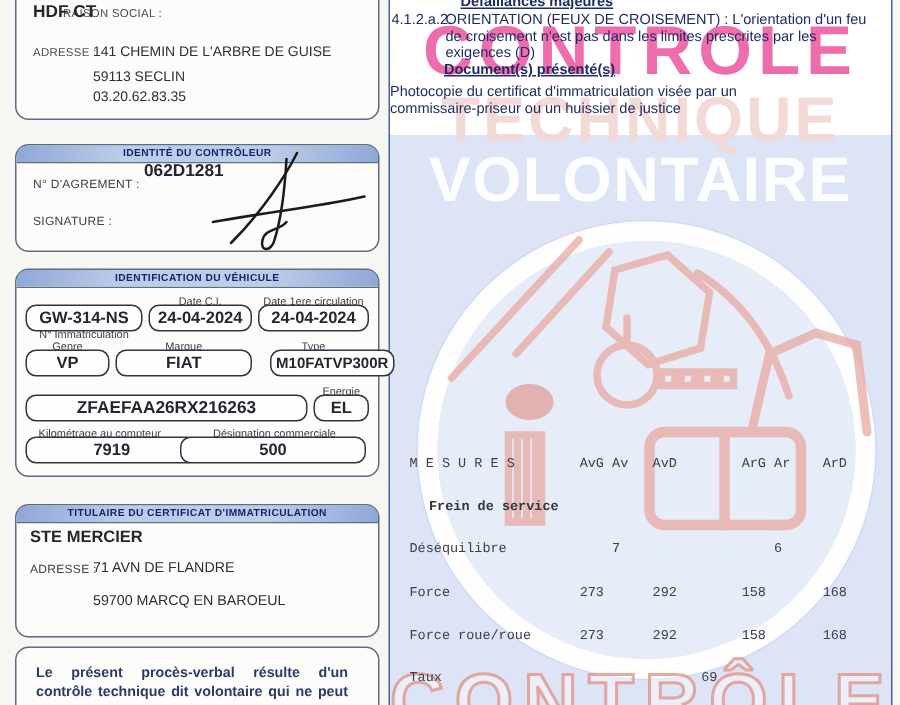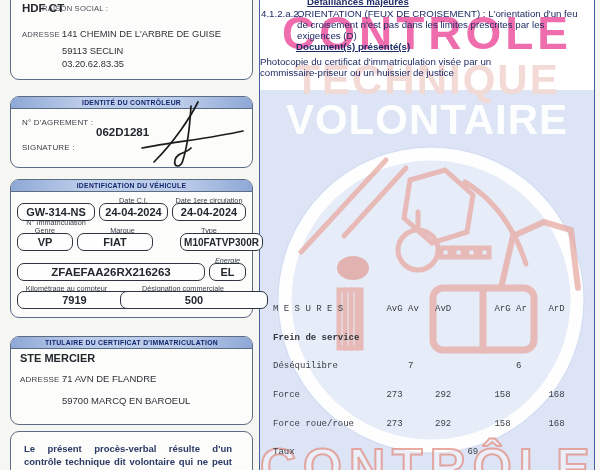--- a/index.html
+++ b/index.html
@@ -40,21 +40,21 @@
   .def{position:absolute;left:0;top:0;right:0;z-index:5;color:#1f2c66;font-size:9.7px;line-height:11px;}
   .def-title{margin:2px 0 0 47px;font-weight:bold;text-decoration:underline;}
   .def-row{display:flex;margin-top:1px;}
   .def-code{width:36px;flex:none;padding-left:1px;}
   .def-body{width:292px;}
   .def-title2{margin:0 0 4px 36px;font-weight:bold;text-decoration:underline;}
   .def-docs{width:272px;}
   .mesures{position:absolute;left:13px;top:292px;z-index:5;
         font-family:"Liberation Mono","DejaVu Sans Mono",monospace;
         font-size:9px;line-height:9.55px;color:#3c4148;white-space:pre;}
-  .m-bold{font-weight:bold;color:#33373d;}
+  .m-bold{font-weight:bold;color:#33373d;margin-left:13px;}
 </style>
 </head>
 <body>
 
 <div class="page">
 
   <div class="panel">
     <div class="panel-blue"></div>
 
     <div class="wm wm-top">CONTROLE</div>
@@ -125,21 +125,21 @@
   <div class="big-val" style="left:22px;top:2px;">HDF CT</div>
   <div class="sm-label" style="left:22px;top:30px;">ADRESSE :</div>
   <div class="txt-val" style="left:62px;top:29px;">141 CHEMIN DE L'ARBRE DE GUISE</div>
   <div class="txt-val" style="left:62px;top:46px;">59113 SECLIN</div>
   <div class="txt-val" style="left:62px;top:59px;text-align:center;">03.20.62.83.35</div>
 
   <div class="lbox" style="top:96px;height:72px;">
     <div class="band">IDENTITÉ DU CONTRÔLEUR</div>
   </div>
   <div class="md-label" style="left:22px;top:118px;">N° D'AGREMENT :</div>
-  <div class="big-val" style="left:96px;top:126px;">062D1281</div>
+  <div class="big-val" style="left:96px;top:108px;">062D1281</div>
   <div class="md-label" style="left:22px;top:143px;">SIGNATURE :</div>
   <svg style="position:absolute;left:140px;top:98px;" width="105" height="70" viewBox="0 0 105 70">
     <g stroke="#1c1c1c" stroke-width="1.7" fill="none" stroke-linecap="round">
       <path d="M14,64 C34,44 50,20 58,4"></path>
       <path d="M51,8 C50,26 48,46 43,62 C41,70 33,70 35,62 C37,54 46,56 51,50"></path>
       <path d="M2,50 C34,44 72,40 103,33"></path>
     </g>
   </svg>
 
   <div class="lbox" style="top:179px;height:139px;">
@@ -147,30 +147,30 @@
   </div>
   <div class="fld-label" style="left:17px;top:196px;width:78px;margin-top:22px;">N° Immatriculation</div>
   <div class="fld-box" style="left:17px;top:203px;width:78px;">GW-314-NS</div>
   <div class="fld-label" style="left:99px;top:196px;width:69px;">Date C.I.</div>
   <div class="fld-box" style="left:99px;top:203px;width:69px;">24-04-2024</div>
   <div class="fld-label" style="left:172px;top:196px;width:74px;">Date 1ere circulation</div>
   <div class="fld-box" style="left:172px;top:203px;width:74px;">24-04-2024</div>
   <div class="fld-label" style="left:17px;top:226px;width:56px;">Genre</div>
   <div class="fld-box" style="left:17px;top:233px;width:56px;">VP</div>
   <div class="fld-label" style="left:77px;top:226px;width:91px;">Marque</div>
-  <div class="fld-box" style="left:77px;top:233px;width:76px;">FIAT</div>
+  <div class="fld-box" style="left:77px;top:233px;width:91px;">FIAT</div>
   <div class="fld-label" style="left:172px;top:226px;width:74px;">Type</div>
   <div class="fld-box" style="left:180px;top:233px;width:83px;font-size:10px;">M10FATVP300R</div>
   <div class="fld-box" style="left:17px;top:263px;width:188px;font-size:11.5px;">ZFAEFAA26RX216263</div>
-  <div class="fld-label" style="left:209px;top:256px;width:37px;font-style:italic;">Energie</div>
+  <div class="fld-label" style="left:209px;top:256px;width:37px;">Energie</div>
   <div class="fld-box" style="left:209px;top:263px;width:37px;">EL</div>
   <div class="fld-label" style="left:17px;top:284px;width:99px;">Kilométrage au compteur</div>
   <div class="fld-box" style="left:17px;top:291px;width:115px;">7919</div>
   <div class="fld-label" style="left:120px;top:284px;width:126px;">Désignation commerciale</div>
-  <div class="fld-box" style="left:120px;top:291px;width:148px;">500</div>
+  <div class="fld-box" style="left:120px;top:291px;width:124px;">500</div>
 
   <div class="lbox" style="top:336px;height:89px;">
     <div class="band">TITULAIRE DU CERTIFICAT D'IMMATRICULATION</div>
   </div>
   <div class="big-val" style="left:20px;top:352px;font-size:11px;">STE MERCIER</div>
   <div class="md-label" style="left:20px;top:375px;">ADRESSE :</div>
   <div class="txt-val" style="left:62px;top:373px;font-size:9.5px;">71 AVN DE FLANDRE</div>
   <div class="txt-val" style="left:62px;top:395px;font-size:9.5px;">59700 MARCQ EN BAROEUL</div>
 
   <div class="lbox" style="top:431px;height:55px;"></div>

